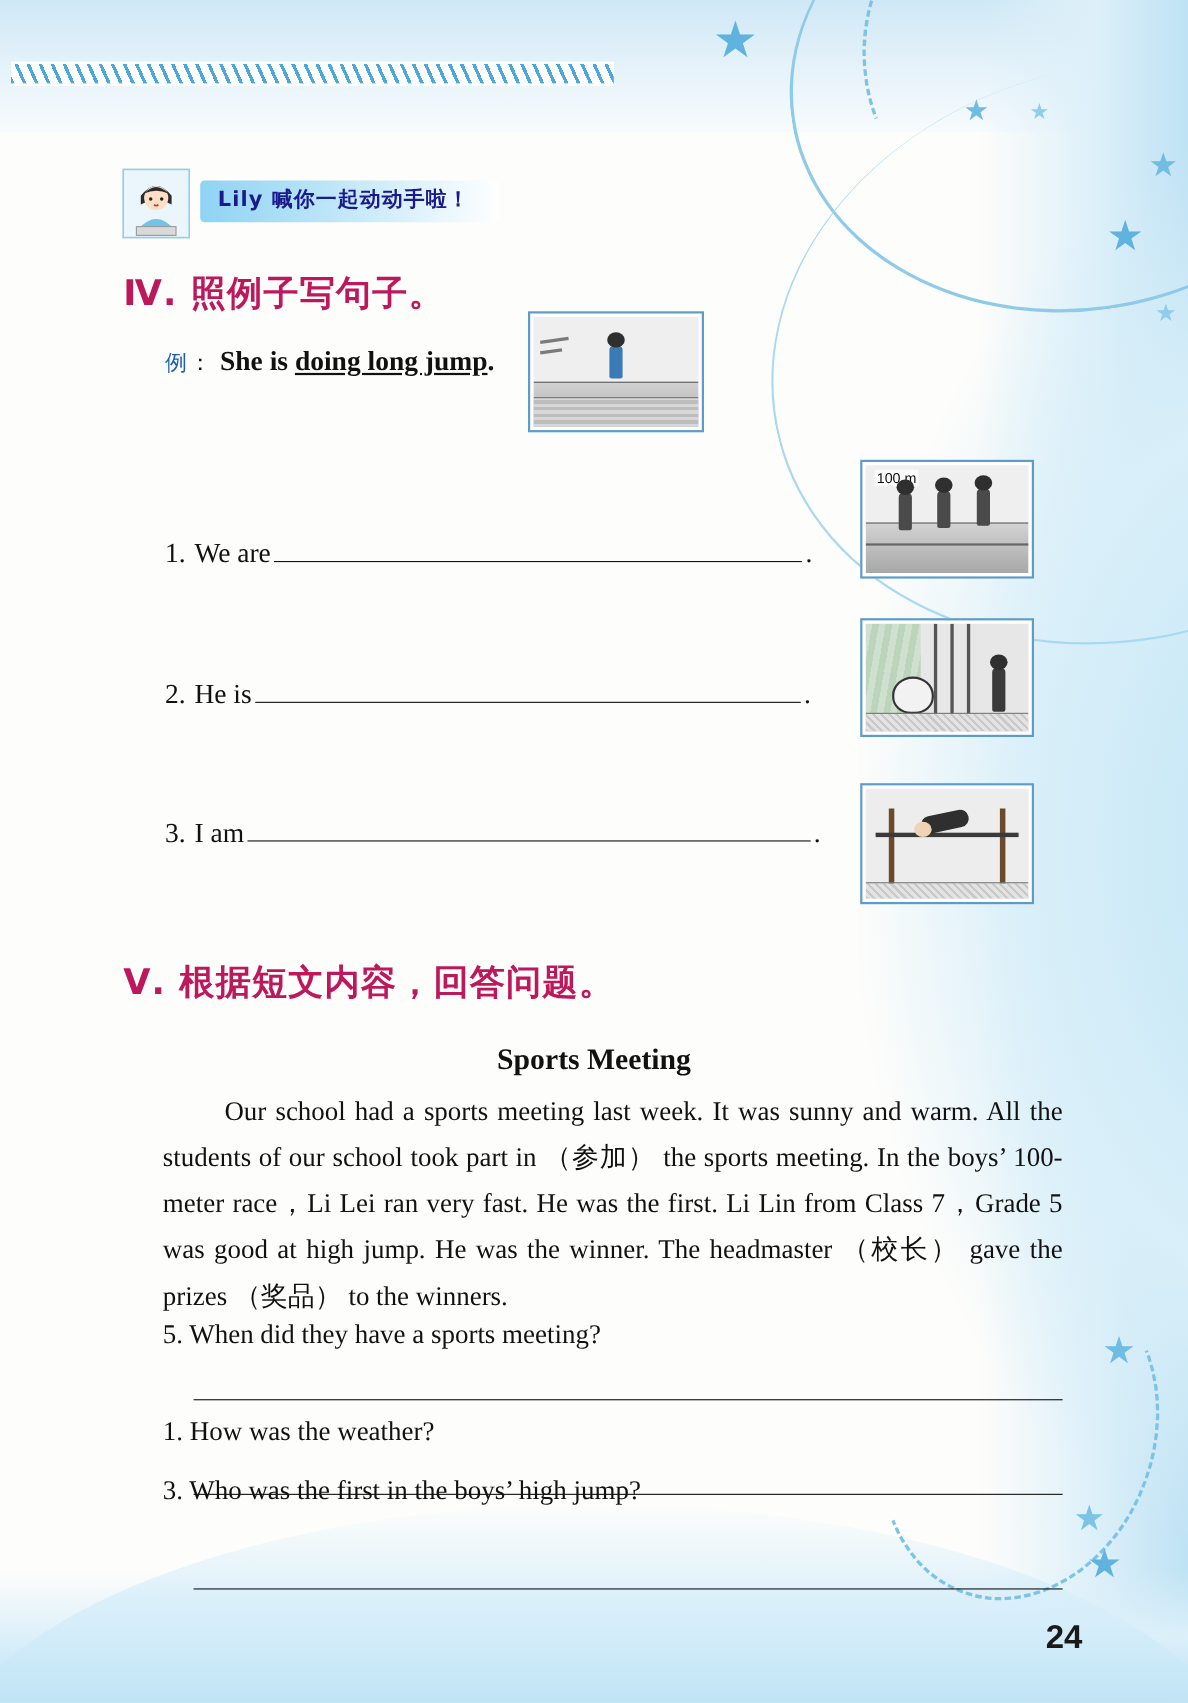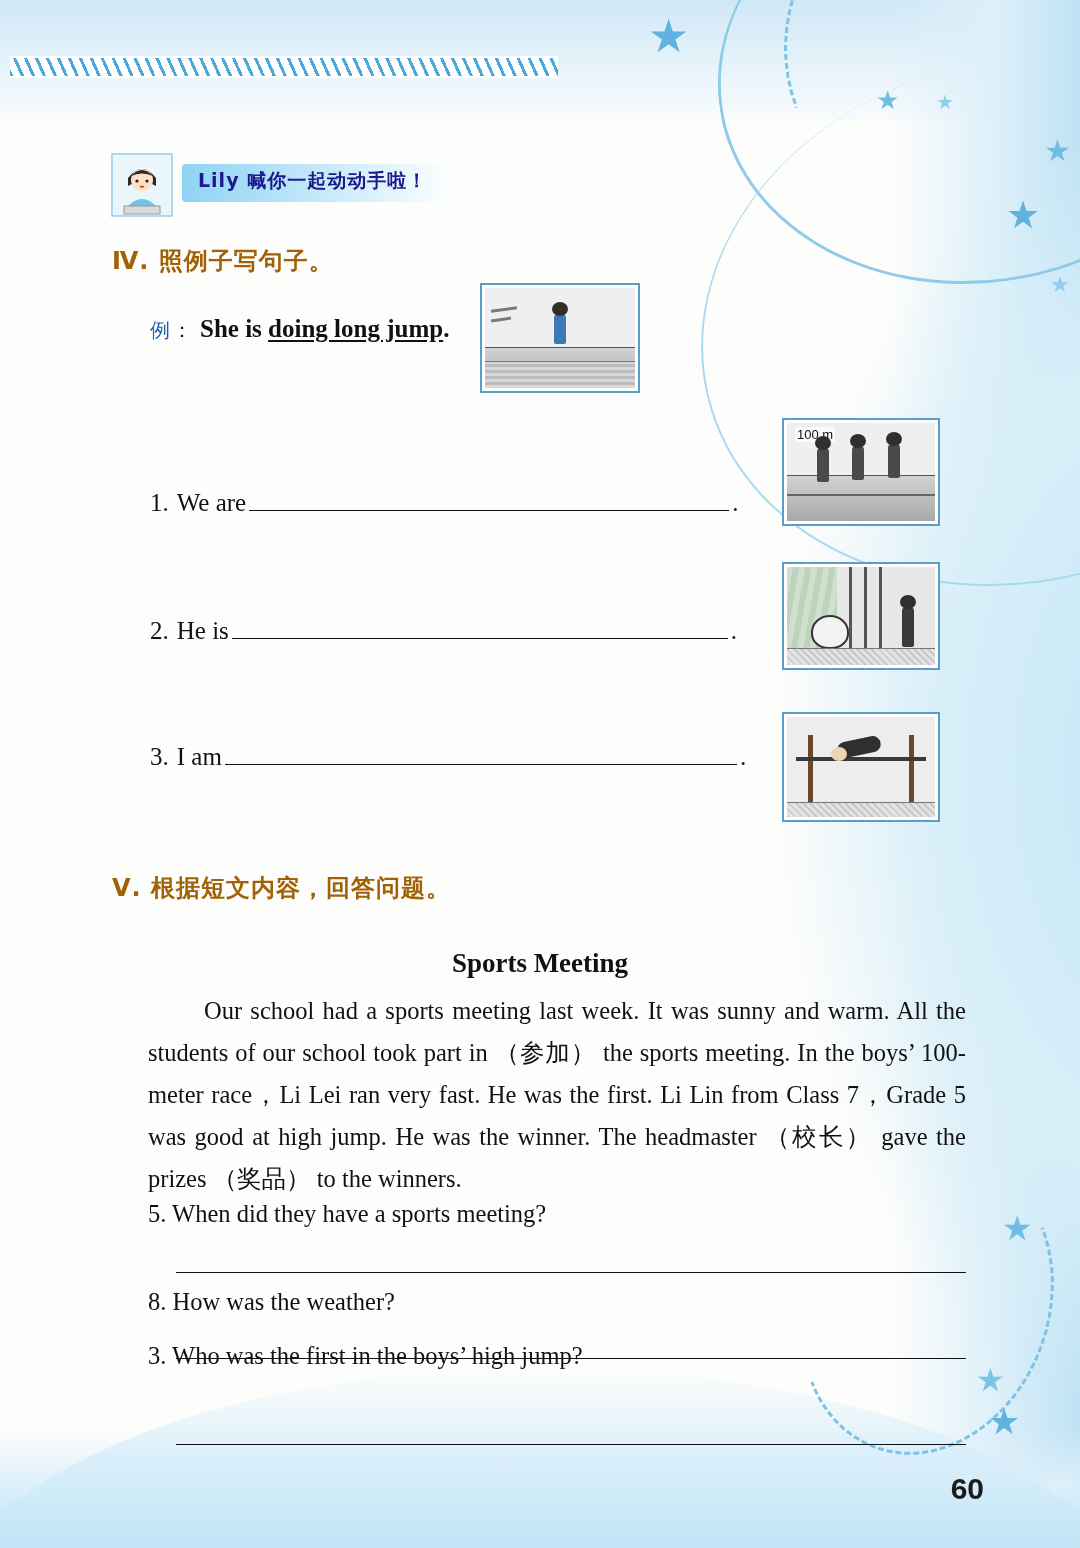--- a/index.html
+++ b/index.html
@@ -147,23 +147,23 @@
     font-size: 19px;
     font-weight: bold;
     color: #1a1a8c;
     letter-spacing: 1px;
     white-space: nowrap;
   }
 
   .section-heading {
     position: absolute;
     font-family: "DejaVu Sans", sans-serif;
-    font-size: 24px;
+    font-size: 32px;
     font-weight: bold;
-    color: #a16207;
+    color: #be185d;
     letter-spacing: 1px;
   }
   #heading-4 { left: 112px; top: 245px; }
   #heading-5 { left: 112px; top: 872px; }
 
   .example-row {
     position: absolute;
     left: 150px; top: 315px;
     display: flex;
     align-items: baseline;
@@ -435,21 +435,21 @@
 
   <div class="section-heading" id="heading-5">Ⅴ. 根据短文内容，回答问题。</div>
 
   <div class="reading-title">Sports Meeting</div>
 
   <div class="passage"><span class="indent"></span><span>Our school had a sports meeting last week. It was sunny and warm. All the students of our school took part in （参加） the sports meeting. In the boys’ 100-meter race，Li Lei ran very fast. He was the first. Li Lin from Class 7，Grade 5 was good at high jump. He was the winner. The headmaster （校长） gave the prizes （奖品） to the winners.</span></div>
 
   <div class="rq" id="rq1">5. When did they have a sports meeting?</div>
   <div class="answer-line" id="line1"></div>
 
-  <div class="rq" id="rq2">8. How was the weather?</div>
+  <div class="rq" id="rq2">1. How was the weather?</div>
   <div class="answer-line" id="line2"></div>
 
   <div class="rq" id="rq3">3. Who was the first in the boys’ high jump?</div>
   <div class="answer-line" id="line3"></div>
 
 </div>
 
-<div class="page-number">60</div>
+<div class="page-number">24</div>
 
 </body></html>

